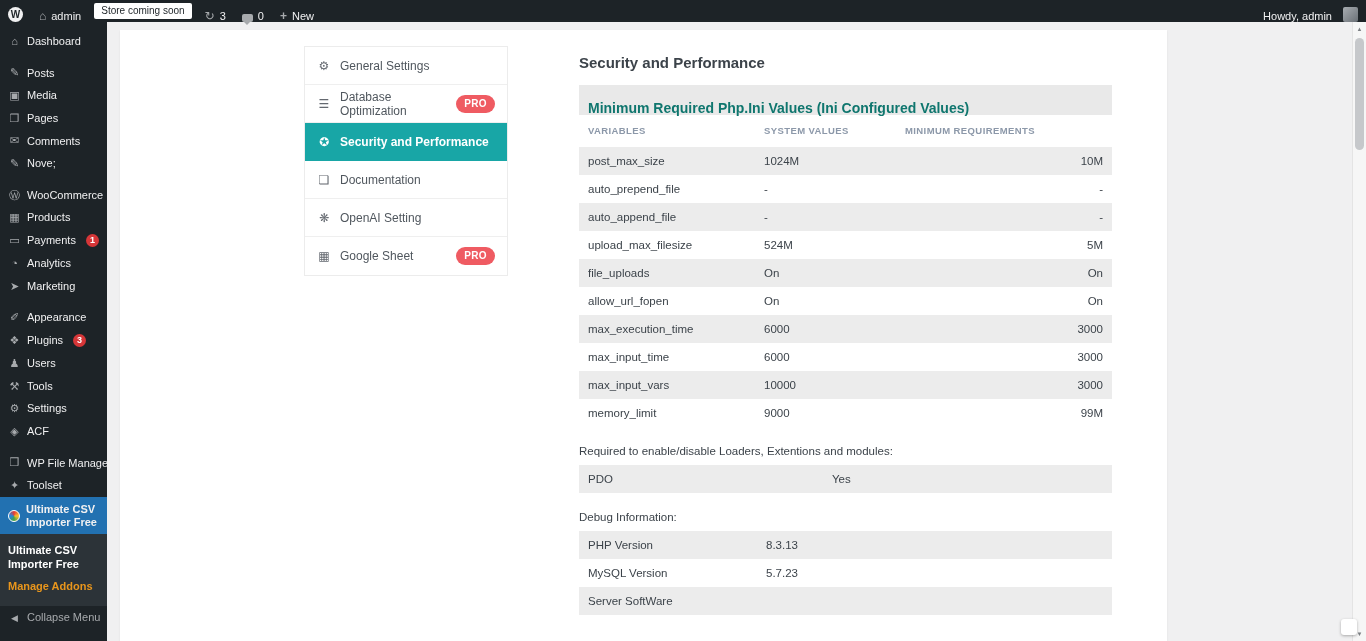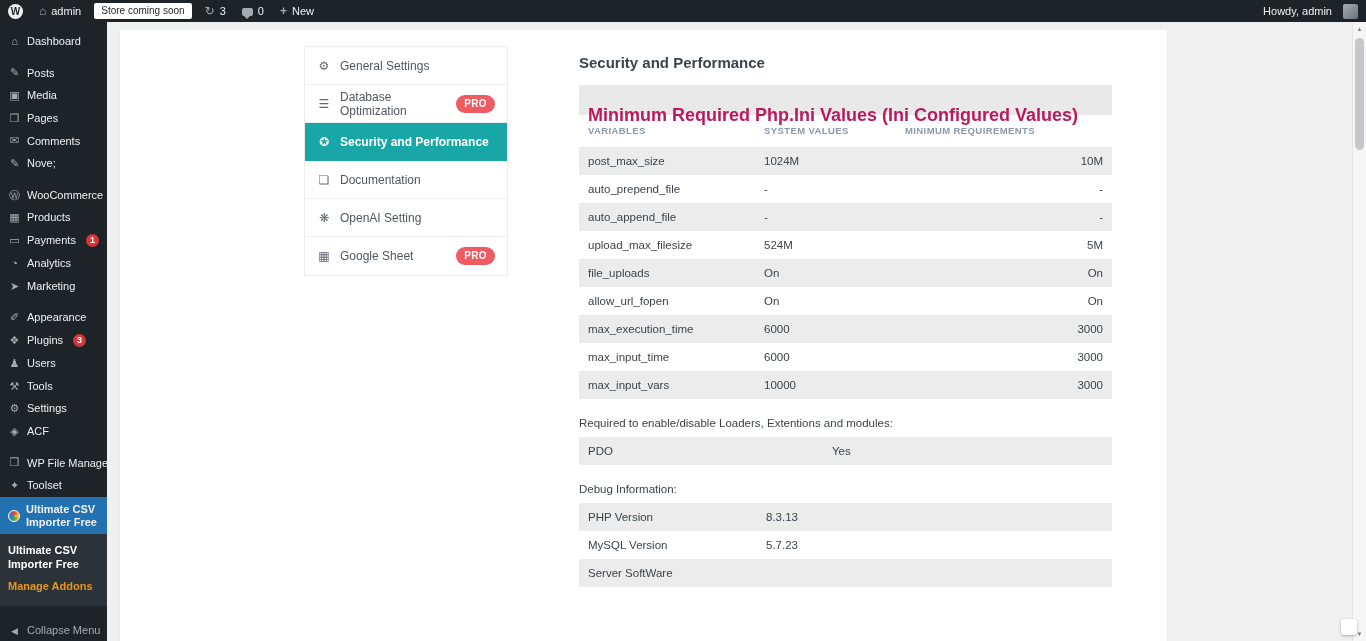--- a/index.html
+++ b/index.html
@@ -3,21 +3,21 @@
 <meta charset="utf-8">
 <style>
   * { margin:0; padding:0; box-sizing:border-box; }
   html, body { width:1366px; height:641px; }
   body { overflow:hidden; position:relative; background:#f0f0f1; font-family:"Liberation Sans","DejaVu Sans",sans-serif; color:#3c434a; }
   a { text-decoration:none; color:inherit; }
 
   
   .adminbar { position:absolute; top:0; left:0; width:1366px; height:22px; background:#1d2327; display:flex; justify-content:space-between; z-index:40; }
   .ab-group { display:flex; align-items:stretch; }
-  .ab-item { display:flex; align-items:center; gap:5px; padding:0 8px; font-size:11px; color:#f0f0f1; cursor:pointer; }
+  .ab-item { display:flex; align-items:flex-end; gap:5px; padding:0 8px; font-size:11px; color:#f0f0f1; cursor:pointer; }
   .ab-ico { color:#a7aaad; font-size:12px; line-height:1; }
   .wp-circle { width:15px; height:15px; border-radius:50%; background:#f0f0f1; color:#1d2327; font-size:10px; font-weight:bold; display:flex; align-items:center; justify-content:center; }
   .wp-circle::after { content:"W"; }
   .icon-home::before { content:"⌂"; }
   .icon-updates::before { content:"↻"; }
   .icon-plus::before { content:"+"; font-weight:bold; }
   .coming-soon { align-self:center; background:#ffffff; color:#1d2327; font-size:10px; line-height:1; padding:3px 7px; border-radius:2px; margin:0 5px; }
   .bubble { width:11px; height:8px; background:#a7aaad; border-radius:2px; position:relative; margin-top:1px; }
   .bubble::after { content:""; position:absolute; left:2px; top:8px; border:3px solid transparent; border-top-color:#a7aaad; }
   .avatar { width:15px; height:15px; border-radius:2px; background:linear-gradient(135deg,#a8adb2 0%,#6a7076 100%); margin-left:6px; }
@@ -30,40 +30,40 @@
   .sb-icon { display:inline-block; width:13px; flex:none; text-align:center; color:#a7aaad; font-size:11px; line-height:1; }
   .sb-label { white-space:nowrap; }
   .sb-badge { margin-left:4px; background:var(--update-badge,#d63638); color:#fff; font-size:9px; font-weight:bold; line-height:13px; padding:0 4px; border-radius:7px; flex:none; }
   .sb-item.active { background:var(--admin-accent,#2271b1); font-weight:bold; padding-top:6px; padding-bottom:6px; }
   .sb-item.active .sb-label { white-space:normal; }
   .sb-icon.csv-importer-icon { width:12px; height:12px; border-radius:50%; background:conic-gradient(#e53935,#fbc02d,#43a047,#1e88e5,#e53935); border:1px solid #fff; }
   .sb-submenu { background:#2c3338; padding:6px 0 9px; }
   .sb-sub-item { display:block; padding:4px 8px; font-size:11px; color:#9ea3a8; line-height:1.25; cursor:pointer; }
   .sb-sub-item.current { color:#ffffff; font-weight:bold; }
   .sb-sub-item.addon { color:var(--addons-link,#e9961c); font-weight:bold; }
-  .collapse { position:absolute; bottom:0; left:0; width:100%; display:flex; align-items:center; gap:6px; padding:5px 8px; color:#a7aaad; font-size:11px; cursor:pointer; }
+  .collapse { position:absolute; bottom:13px; left:0; width:100%; display:flex; align-items:center; gap:6px; padding:5px 8px; color:#a7aaad; font-size:11px; cursor:pointer; }
   .icon-collapse::before { content:"◀"; font-size:9px; }
   .collapse .sb-label { color:#a7aaad; }
 
   
   .card { position:absolute; left:120px; top:30px; width:1047px; height:640px; background:#ffffff; box-shadow:0 1px 2px rgba(0,0,0,.07); }
 
   
   .settings-nav { position:absolute; left:184px; top:16px; width:204px; background:#fff; border:1px solid #ececec; }
   .snav-item { display:flex; align-items:center; gap:9px; height:38px; padding:0 12px; font-size:12px; color:#50575e; border-bottom:1px solid #efefef; cursor:pointer; background:#fff; }
   .snav-item:last-child { border-bottom:none; }
   .snav-icon { display:inline-block; width:14px; flex:none; text-align:center; font-size:12px; color:#646970; line-height:1; }
   .snav-item.active { background:var(--tab-active,#18a6a6); color:#fff; font-weight:bold; border-color:var(--tab-active,#18a6a6); }
   .snav-item.active .snav-icon { color:#fff; }
   .pro-badge { margin-left:auto; background:var(--pro-badge,#ef5b62); color:#fff; font-size:10px; font-weight:bold; letter-spacing:.4px; line-height:1; padding:4px 8px; border-radius:9px; flex:none; }
 
   
   .panel { position:absolute; left:459px; top:16px; width:533px; }
   .panel-title { font-size:15px; font-weight:bold; color:#3c434a; margin:8px 0 14px; }
-  .tbl-caption { background:#e9e9e9; height:30px; line-height:30px; padding:15px 9px; font-size:18px; font-weight:bold; color:#be185d; }
+  .tbl-caption { background:#e9e9e9; height:30px; line-height:30px; padding:8px 9px; font-size:14px; font-weight:bold; color:#0f766e; }
   table.tbl { width:100%; border-collapse:collapse; table-layout:fixed; }
   .tbl thead th { text-align:left; font-size:9.5px; letter-spacing:.4px; color:#8c98a9; font-weight:bold; padding:11px 9px; line-height:10px; }
   .tbl thead th:nth-child(1) { width:176px; }
   .tbl thead th:nth-child(2) { width:141px; }
   .tbl tbody td { font-size:11.5px; color:#3c434a; padding:8px 9px; line-height:12px; }
   .tbl tbody td:nth-child(3) { text-align:right; }
   .tbl tbody tr:nth-of-type(odd) { background:#ececec; }
   .tbl.two-col tbody td:nth-child(3) { text-align:left; }
   .tbl.loaders tbody td:first-child { width:244px;margin-top:10px; }
   .tbl.debug tbody td:first-child { width:178px; }
@@ -352,20 +352,25 @@
             <td>6000</td>
             <td>3000</td>
           </tr>
 
           <tr class="tbl-row">
             <td>max_input_vars</td>
             <td>10000</td>
             <td>3000</td>
           </tr>
 
+          <tr class="tbl-row">
+            <td>memory_limit</td>
+            <td>9000</td>
+            <td>99M</td>
+          </tr>
         </tbody>
     </table>
 
     <div class="section-heading">Required to enable/disable Loaders, Extentions and modules:</div>
     <table class="tbl two-col loaders">
       <tbody>
 
           <tr class="tbl-row">
             <td>PDO</td>
             <td>Yes</td>

